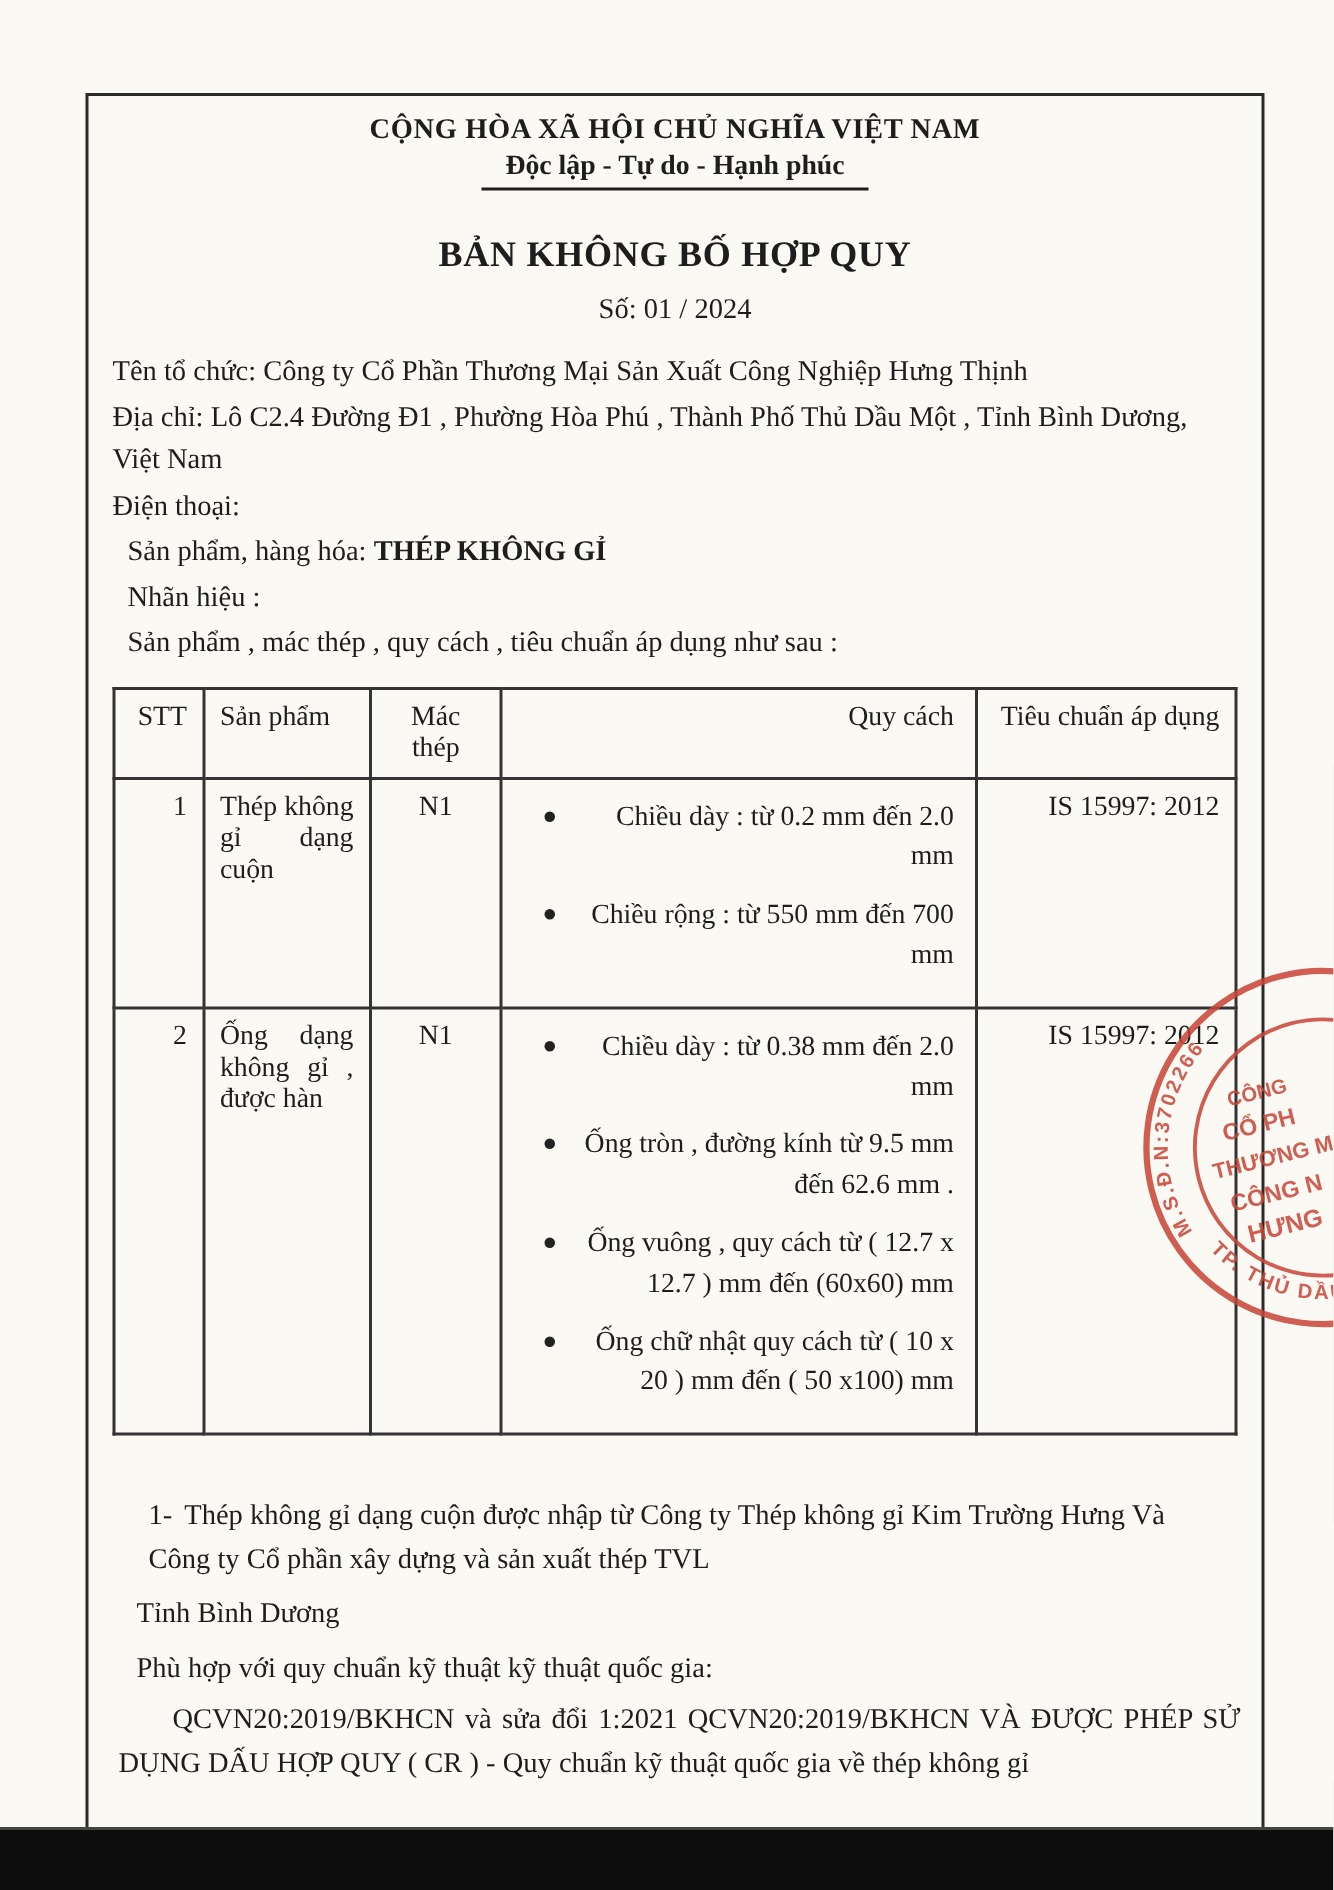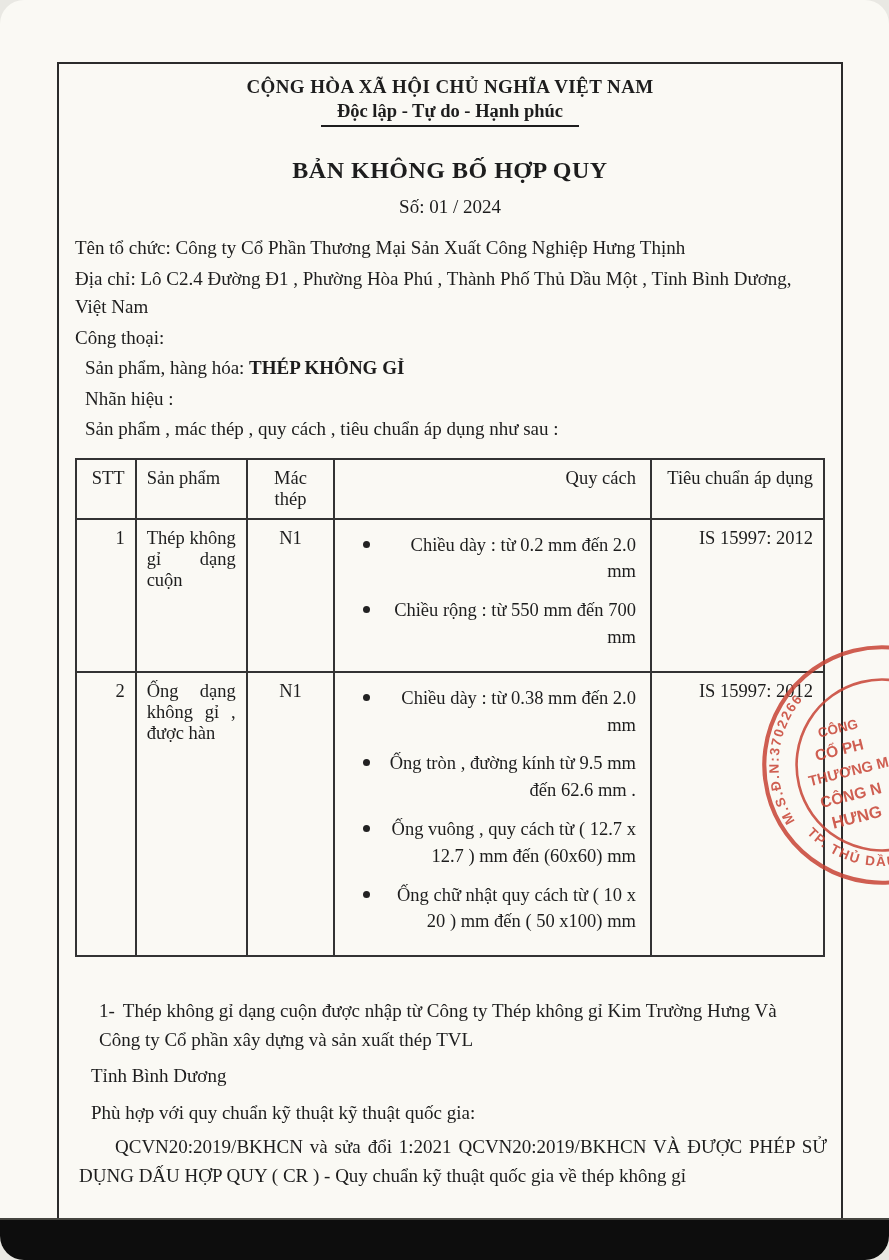--- a/index.html
+++ b/index.html
@@ -5,21 +5,21 @@
   * { margin:0; padding:0; box-sizing:border-box; }
   html,body { width:889px; height:1260px; }
   body {
     font-family:"Liberation Serif","DejaVu Serif",serif;
     background:#e9e8e3;
     color:#1d1d1d;
     overflow:hidden;
   }
   .page {
     position:relative; width:889px; height:1260px;
-    background:#faf9f4; overflow:hidden;border-radius:24px;
+    background:#faf9f4; overflow:hidden;
   }
   .frame {
     position:absolute; left:57px; top:62px; width:786px; height:1160px;
     border:2px solid #2b2b2b; pointer-events:none;
   }
   .content {
     position:absolute; left:57px; top:62px; width:786px;
     padding:10px 18px 0 18px;
   }
   .nat-header { text-align:center; font-weight:bold; font-size:19px; letter-spacing:.4px; margin-top:4px; }
@@ -92,21 +92,21 @@
     <div class="motto-wrap">
       <span class="motto">Độc lập - Tự do - Hạnh phúc</span>
     </div>
 
     <div class="doc-title">BẢN KHÔNG BỐ HỢP QUY</div>
     <div class="doc-no">Số: 01 / 2024</div>
 
     <div class="info">
       <p>Tên tổ chức: Công ty Cổ Phần Thương Mại Sản Xuất Công Nghiệp Hưng Thịnh</p>
       <p>Địa chỉ: Lô C2.4 Đường Đ1 , Phường Hòa Phú , Thành Phố Thủ Dầu Một , Tỉnh Bình Dương, Việt Nam</p>
-      <p>Công thoại:</p>
+      <p>Điện thoại:</p>
       <p class="indent1"><span>Sản phẩm, hàng hóa:</span> <span class="bold">THÉP KHÔNG GỈ</span></p>
       <p class="indent1">Nhãn hiệu :</p>
       <p class="indent1">Sản phẩm , mác thép , quy cách , tiêu chuẩn áp dụng như sau :</p>
     </div>
 
     <table class="spec-table">
       <thead>
         <tr>
           <th class="c-stt">STT</th>
           <th class="c-prod">Sản phẩm</th>

